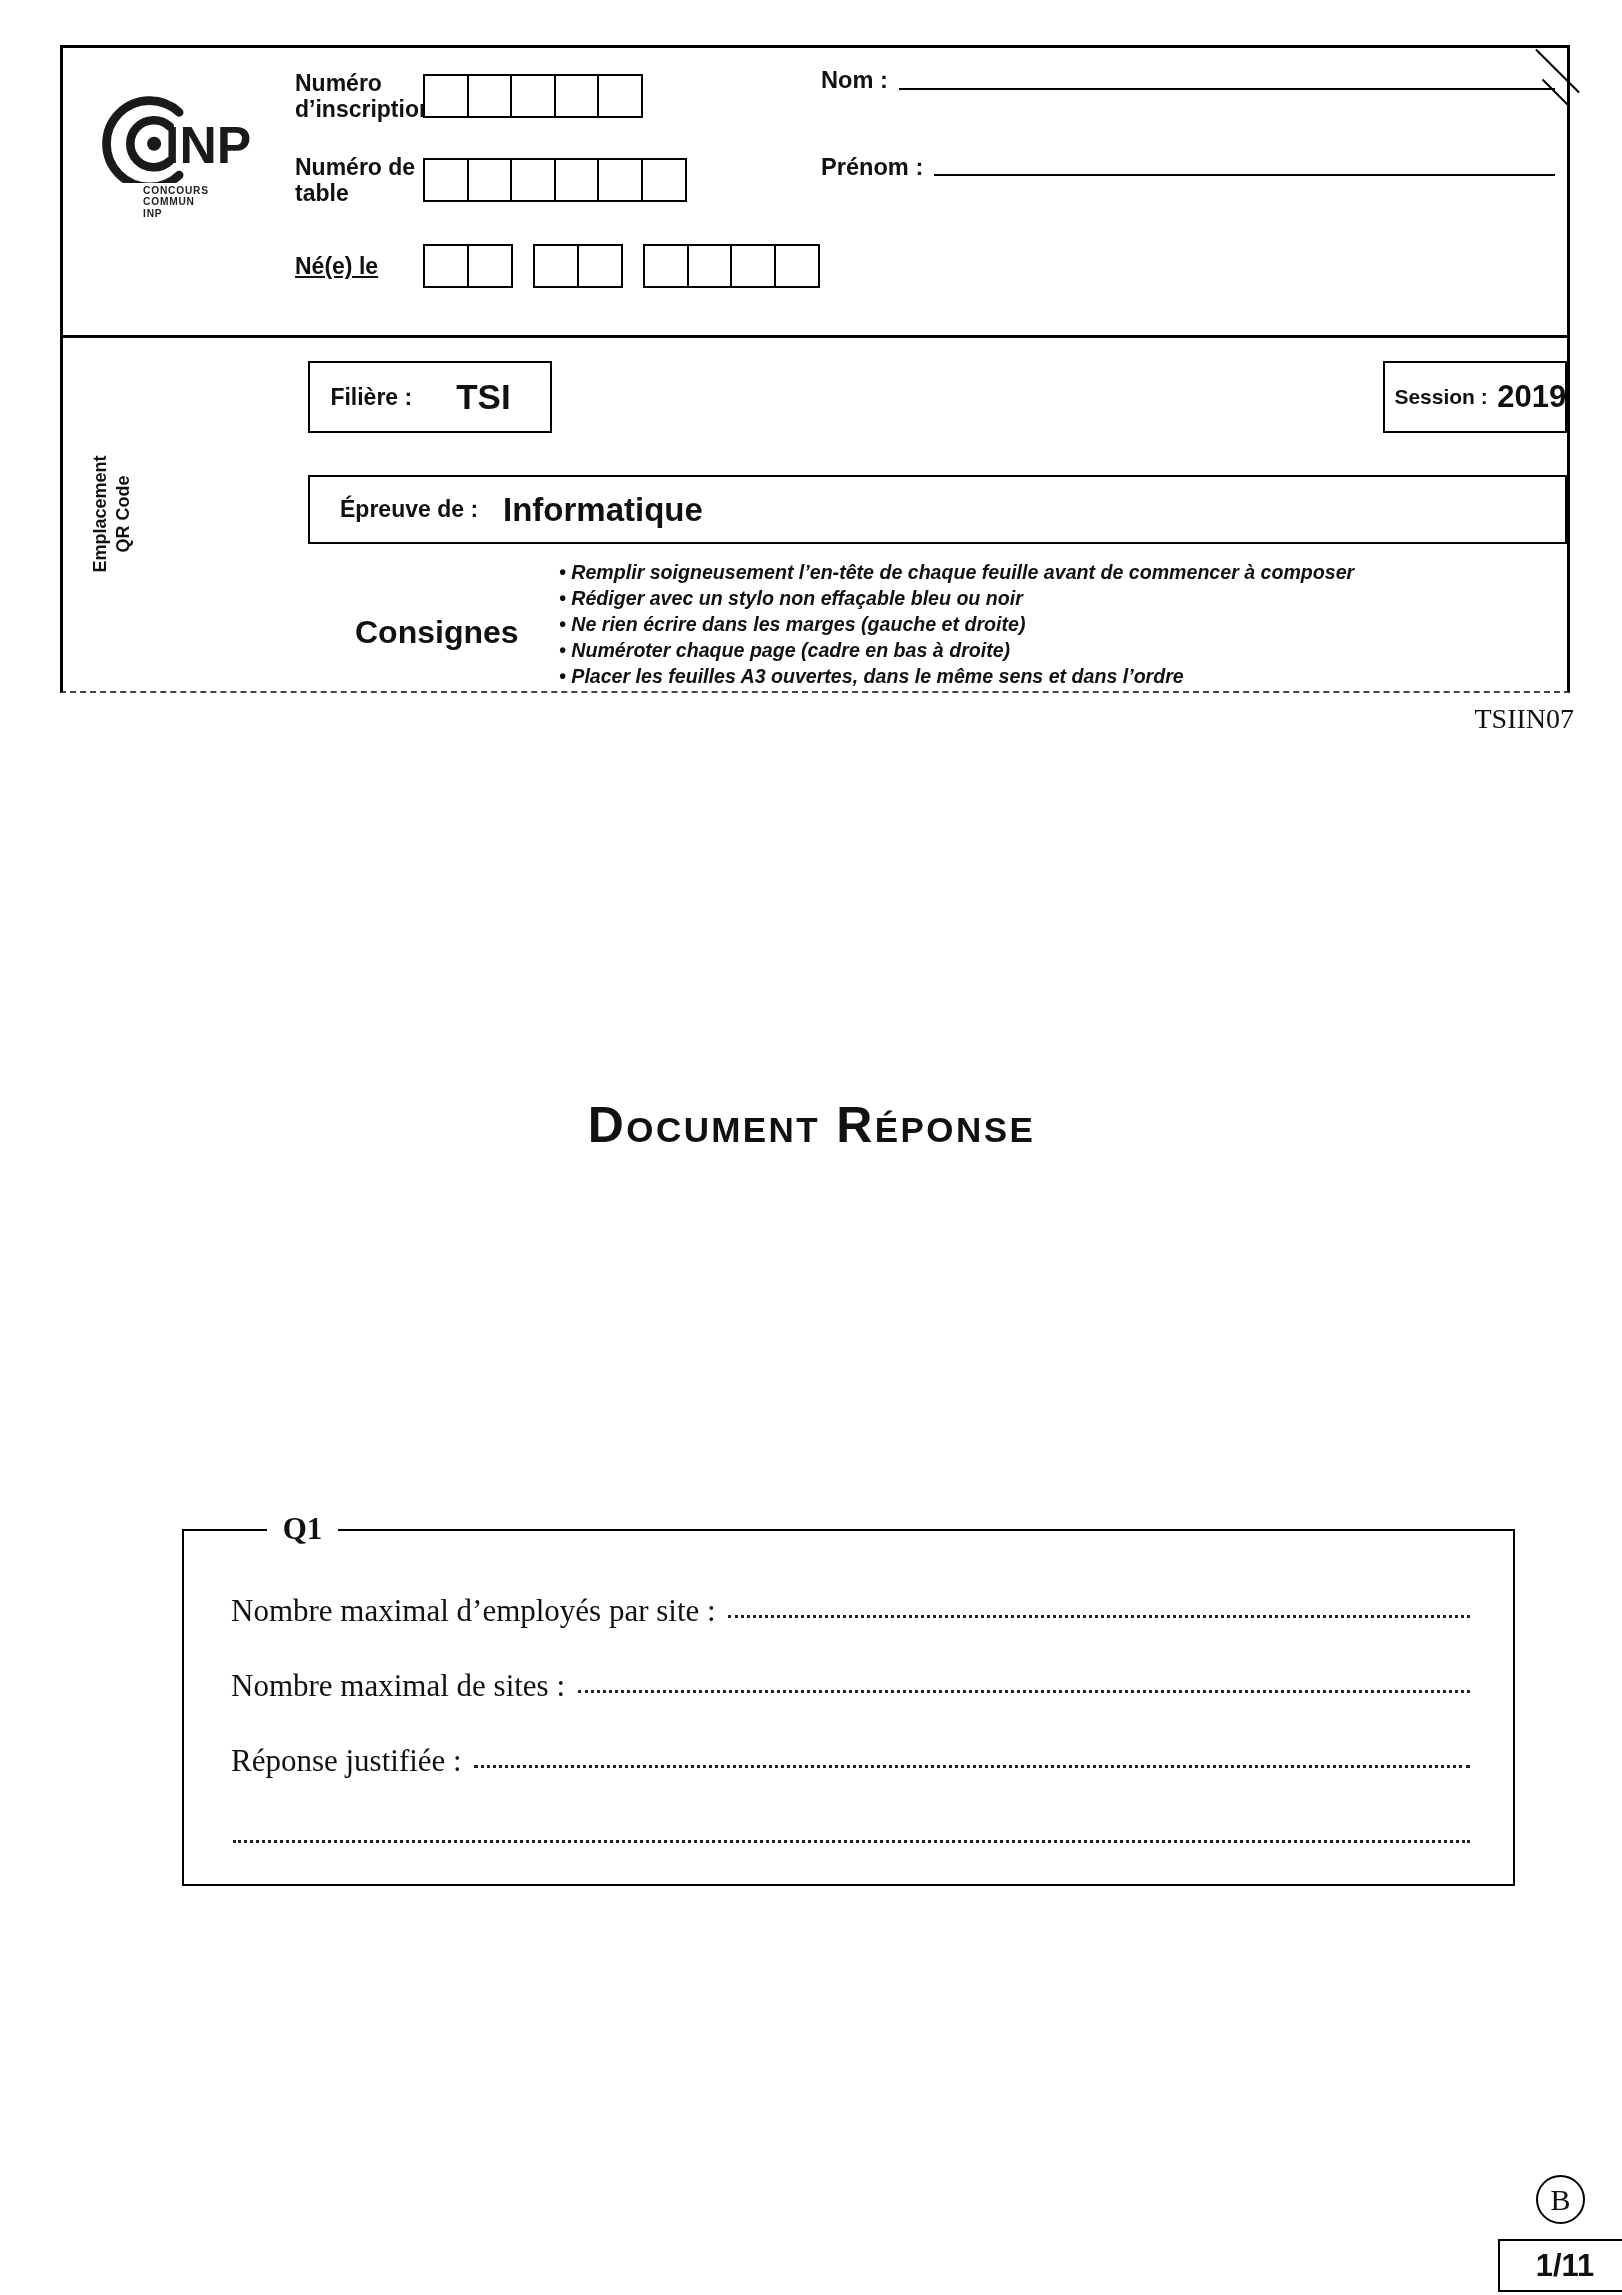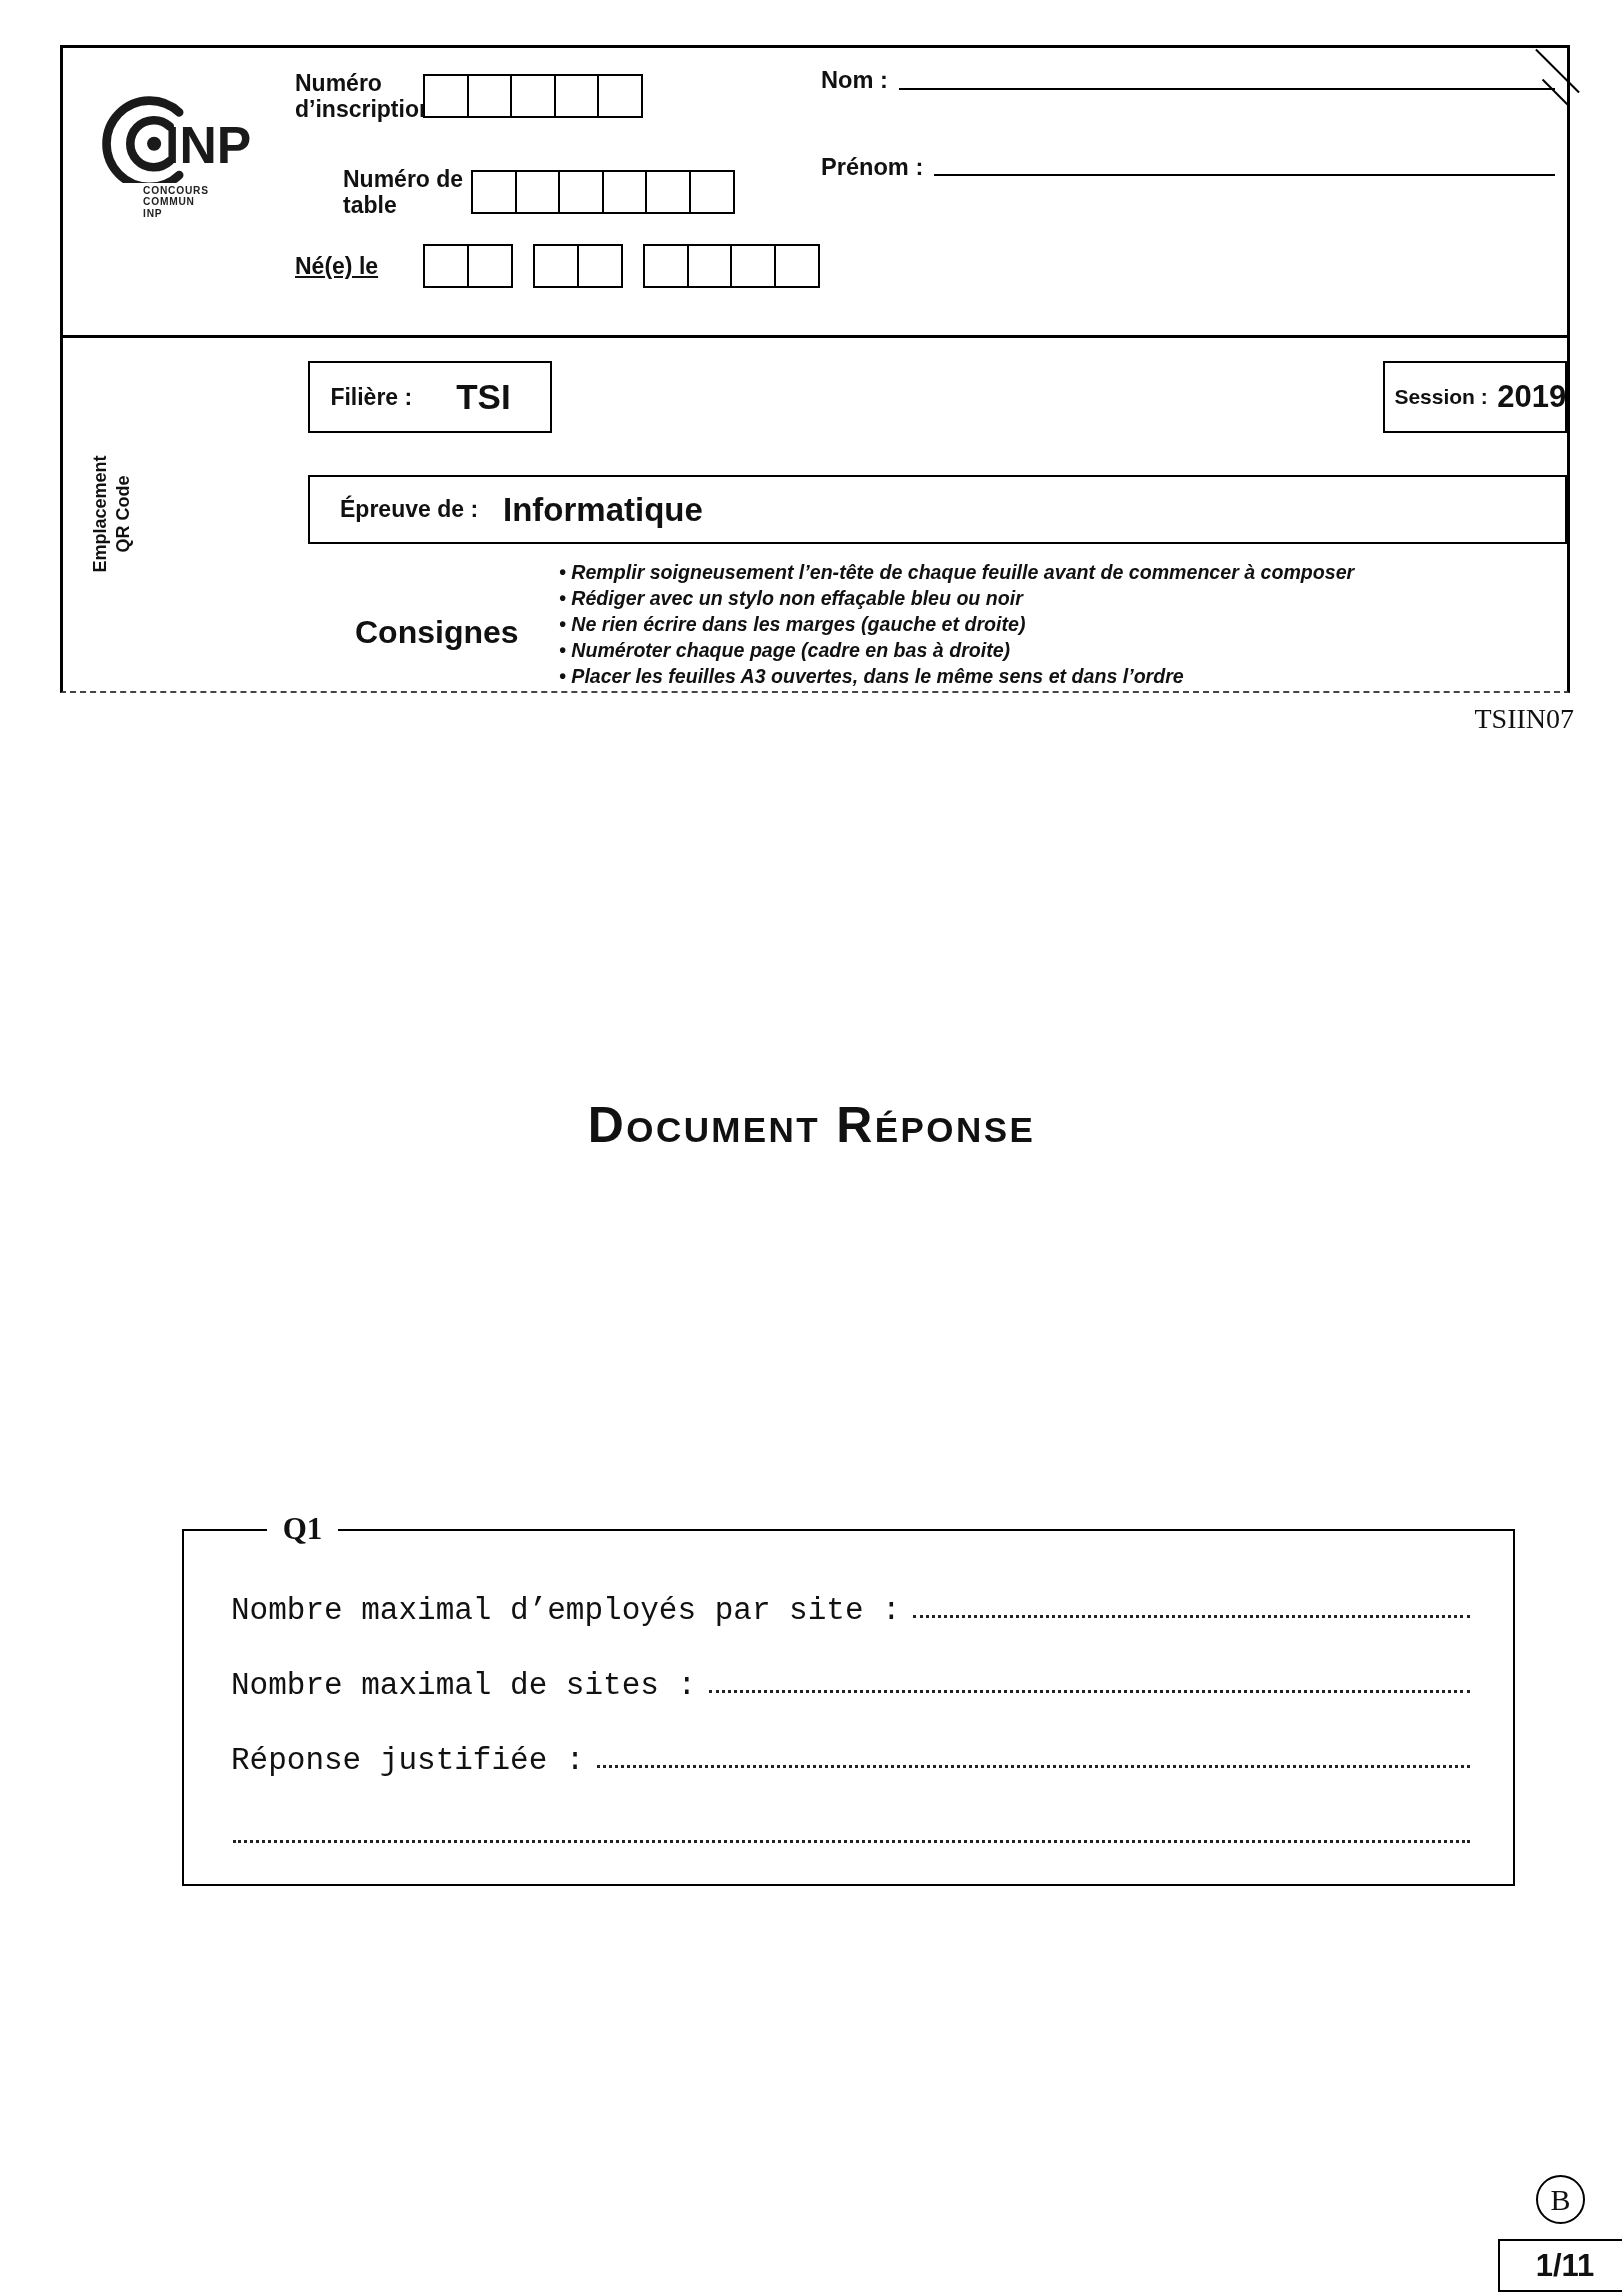--- a/index.html
+++ b/index.html
@@ -16,21 +16,21 @@
   }
   .header-top { position:relative; height:290px; border-bottom:3.1px solid #000; box-sizing:border-box; }
 
   .logo { position:absolute; left:30px; top:33px; width:196px; }
   .logo svg { display:block; }
   .logo-sub { margin:1.6px 0 0 50px; font-size:10.2px; font-weight:700; line-height:11.8px; letter-spacing:0.8px; color:#222; }
 
   .field-row { position:absolute; left:232px; display:flex; align-items:center; }
   .field-row .field-label { width:128px; font-weight:bold; font-size:23px; line-height:26px; }
   .row-inscription { top:22px; }
-  .row-table { top:118px;margin-left:48px; }
+  .row-table { top:106px; }
   .row-birth { top:196px;text-decoration:underline; }
 
   .cells { display:flex; }
   .cell { width:46px; height:44px; border:2.4px solid #000; box-sizing:border-box; margin-left:-2.4px; background:#fff; }
   .cells .cell:first-child { margin-left:0; }
   .cell-groups { display:flex; gap:20.4px; }
 
   .name-row { position:absolute; display:flex; align-items:flex-end; width:734px; }
   .name-row .name-label { font-weight:bold; font-size:23.6px; line-height:1.1; white-space:nowrap; }
   .fill-line { flex:1; border-bottom:2.4px solid #000; margin:0 0 4.7px 11px; }
@@ -84,21 +84,21 @@
   }
 
   .q1-box {
     position:absolute; left:182px; top:1529px; width:1333px; height:357px;
     border:2.4px solid #000; box-sizing:border-box; padding:19.6px 43px 0 47px;
   }
   .q1-legend {
     position:absolute; top:-20.4px; left:83px; background:#fff; padding:0 15.7px;
     font-family:"Liberation Serif", serif; font-weight:bold; font-size:31px;
   }
-  .qrow { display:flex; align-items:flex-end; height:75px; font-family:Liberation Mono, monospace; font-size:31px; }
+  .qrow { display:flex; align-items:flex-end; height:75px; font-family:Liberation Serif, serif; font-size:31px; }
   .qrow .qtext { line-height:1; white-space:nowrap; }
   .dots { flex:1; border-bottom:3.9px dotted #222; margin:0 0 7.9px 12.6px; }
   .qrow-full .dots { margin-left:1.6px; }
 
   .version-circle {
     position:absolute; left:1536px; top:2175px; width:49px; height:49px;
     border:2.4px solid #000; border-radius:50%; box-sizing:border-box;
     display:flex; align-items:center; justify-content:center;
     font-family:"Liberation Serif", serif; font-size:30px;
   }

